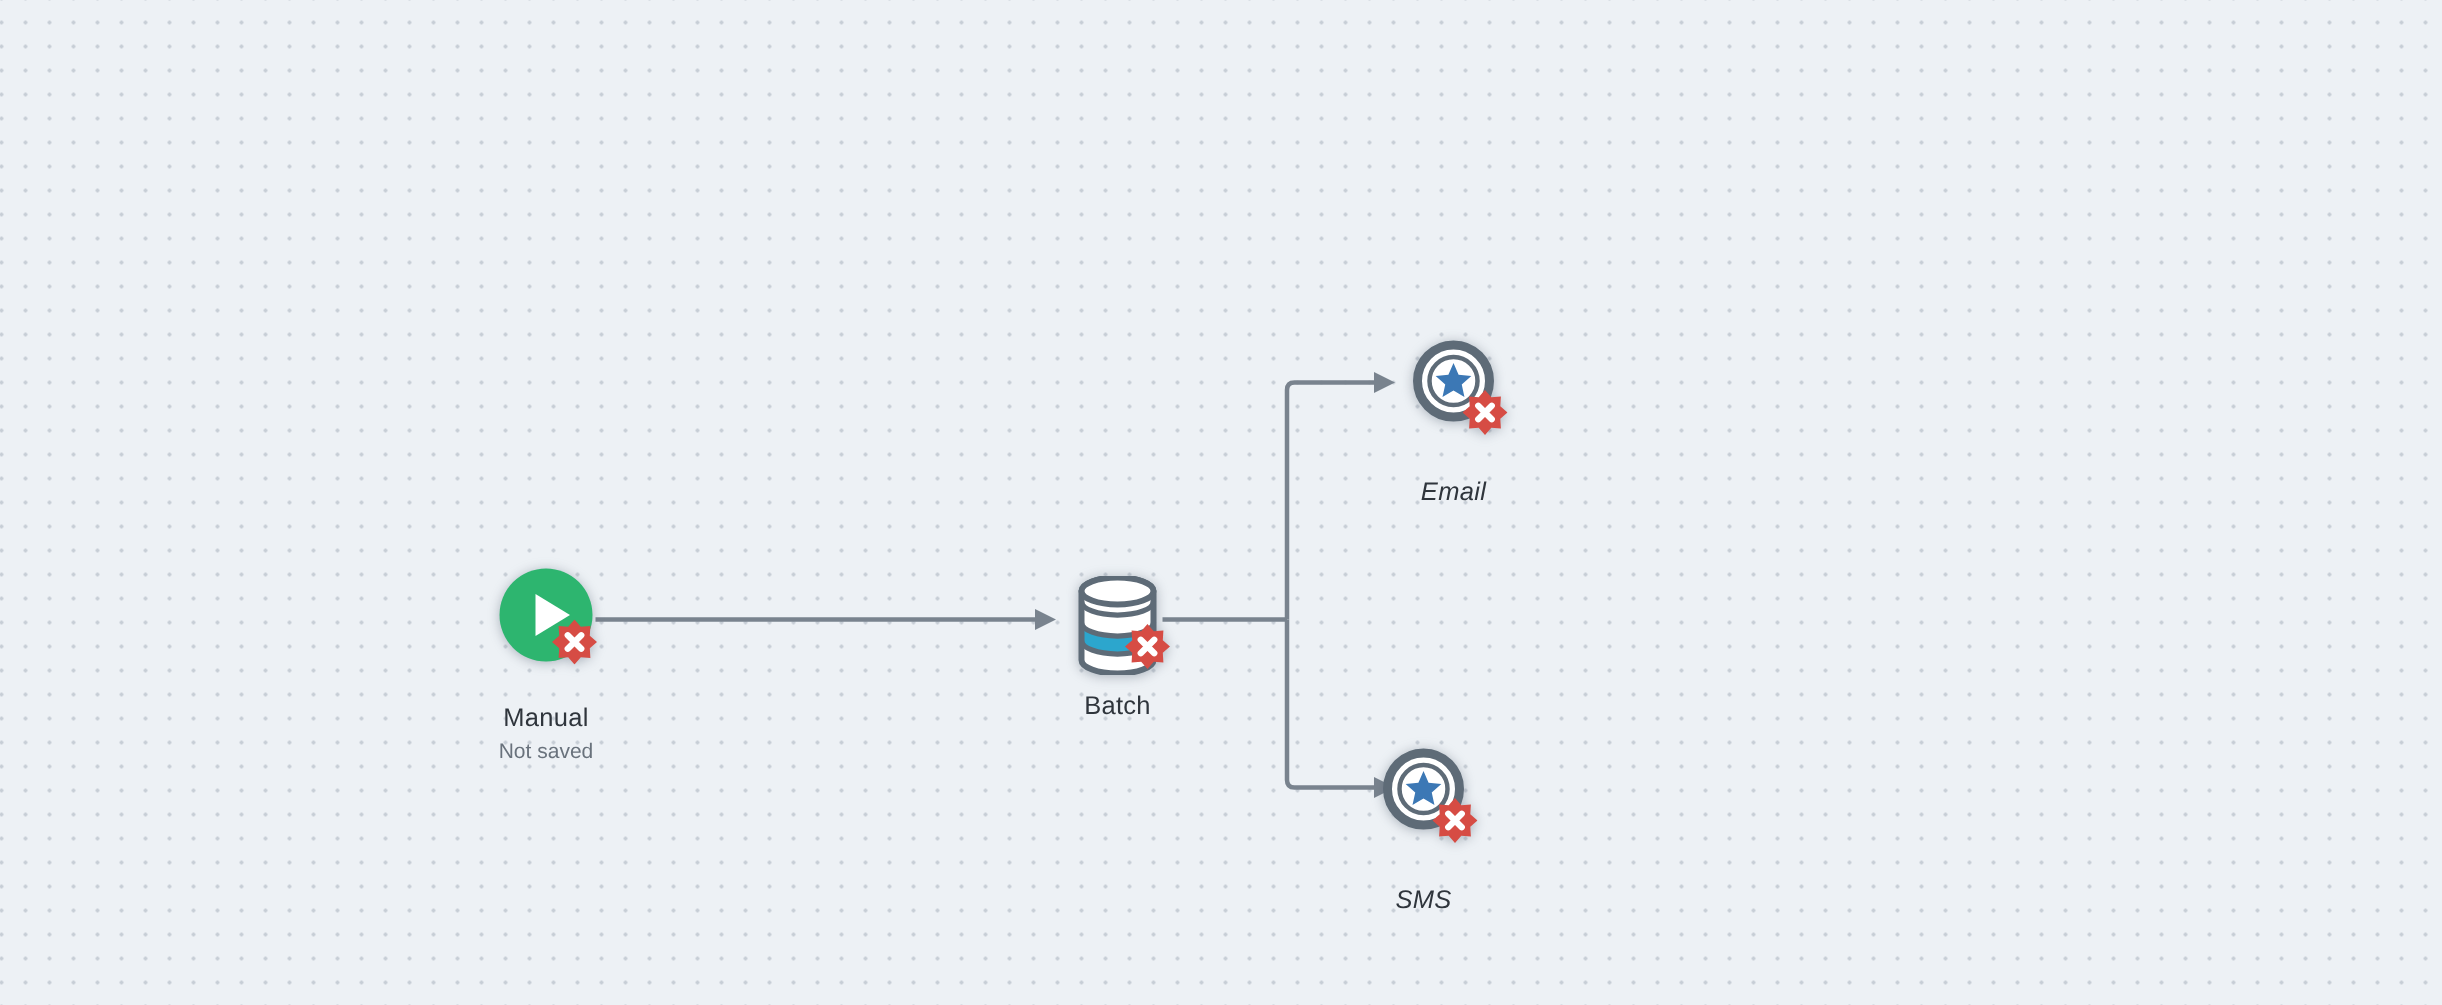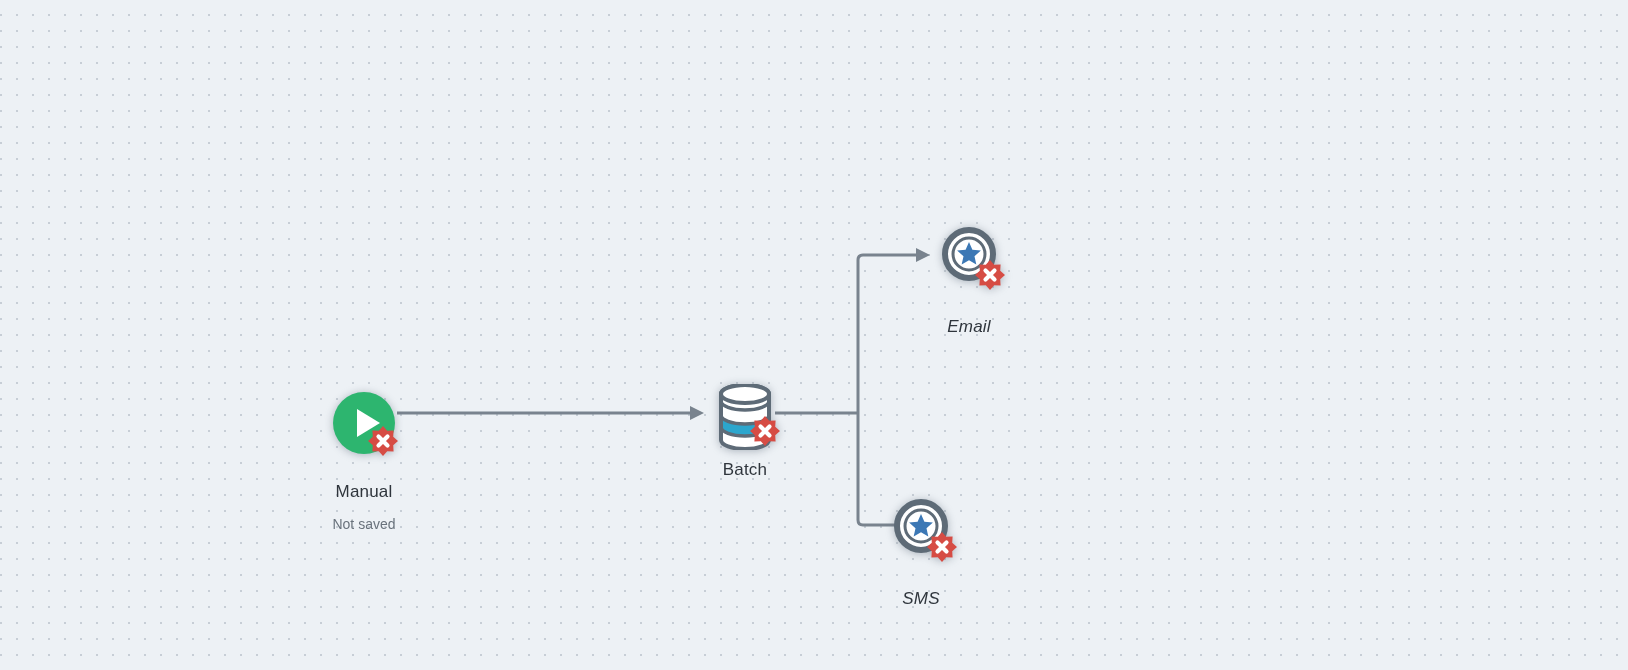--- a/index.html
+++ b/index.html
@@ -12,24 +12,24 @@
     background-color: #edf1f5;
     background-image: radial-gradient(circle, #c7ced6 1.1px, rgba(0,0,0,0) 1.3px);
     background-size: 16px 16px;
     background-position: 9px 7px;
   }
   svg.edges { position: absolute; left: 0; top: 0; width: 1628px; height: 670px; }
   .edge-path { stroke: #79838e; stroke-width: 3; fill: none; }
   .edge-arrow { fill: #79838e; }
 
   .node { position: absolute; display: flex; flex-direction: column; align-items: center; }
-  .node-manual { left: 302px; top: 392px; width: 124px; }
+  .node-manual { left: 302px; top: 379px; width: 124px; }
   .node-batch  { left: 683px; top: 384px; width: 124px; }
   .node-email  { left: 905px; top: 226px; width: 128px; }
-  .node-sms    { left: 857px; top: 498px; width: 128px; }
+  .node-sms    { left: 885px; top: 498px; width: 128px; }
 
   .icon-wrap { position: relative; filter: drop-shadow(0 1px 4px rgba(90,105,120,0.45)); }
 
   .circle-green {
     width: 62px; height: 62px; border-radius: 50%;
     background: #2db56f; display: flex; align-items: center; justify-content: center;
   }
   .play-tri {
     width: 0; height: 0; margin-left: 9px;
     border-left: 23px solid #ffffff;
@@ -44,21 +44,21 @@
   .badge-batch  { left: 34px; top: 32px; }
   .badge-shield { left: 34px; top: 34px; }
 
   .node-label {
     margin-top: 28px; font-size: 17px; font-weight: 500; color: #2f353c;
     text-align: center; line-height: 1.2; letter-spacing: 0.2px;
   }
   .node-batch .node-label { margin-top: 6px; }
   .node-email .node-label, .node-sms .node-label { margin-top: 31px; font-style: italic; }
   .node-sublabel {
-    margin-top: 14px; font-size: 14px; color: #69727c; text-align: right; line-height: 1.2;
+    margin-top: 3px; font-size: 14px; color: #69727c; text-align: right; line-height: 1.2;
   }
 </style>
 </head>
 <body>
 
 <div class="canvas">
 
   <svg class="edges" viewBox="0 0 1628 670">
 
     <g>

